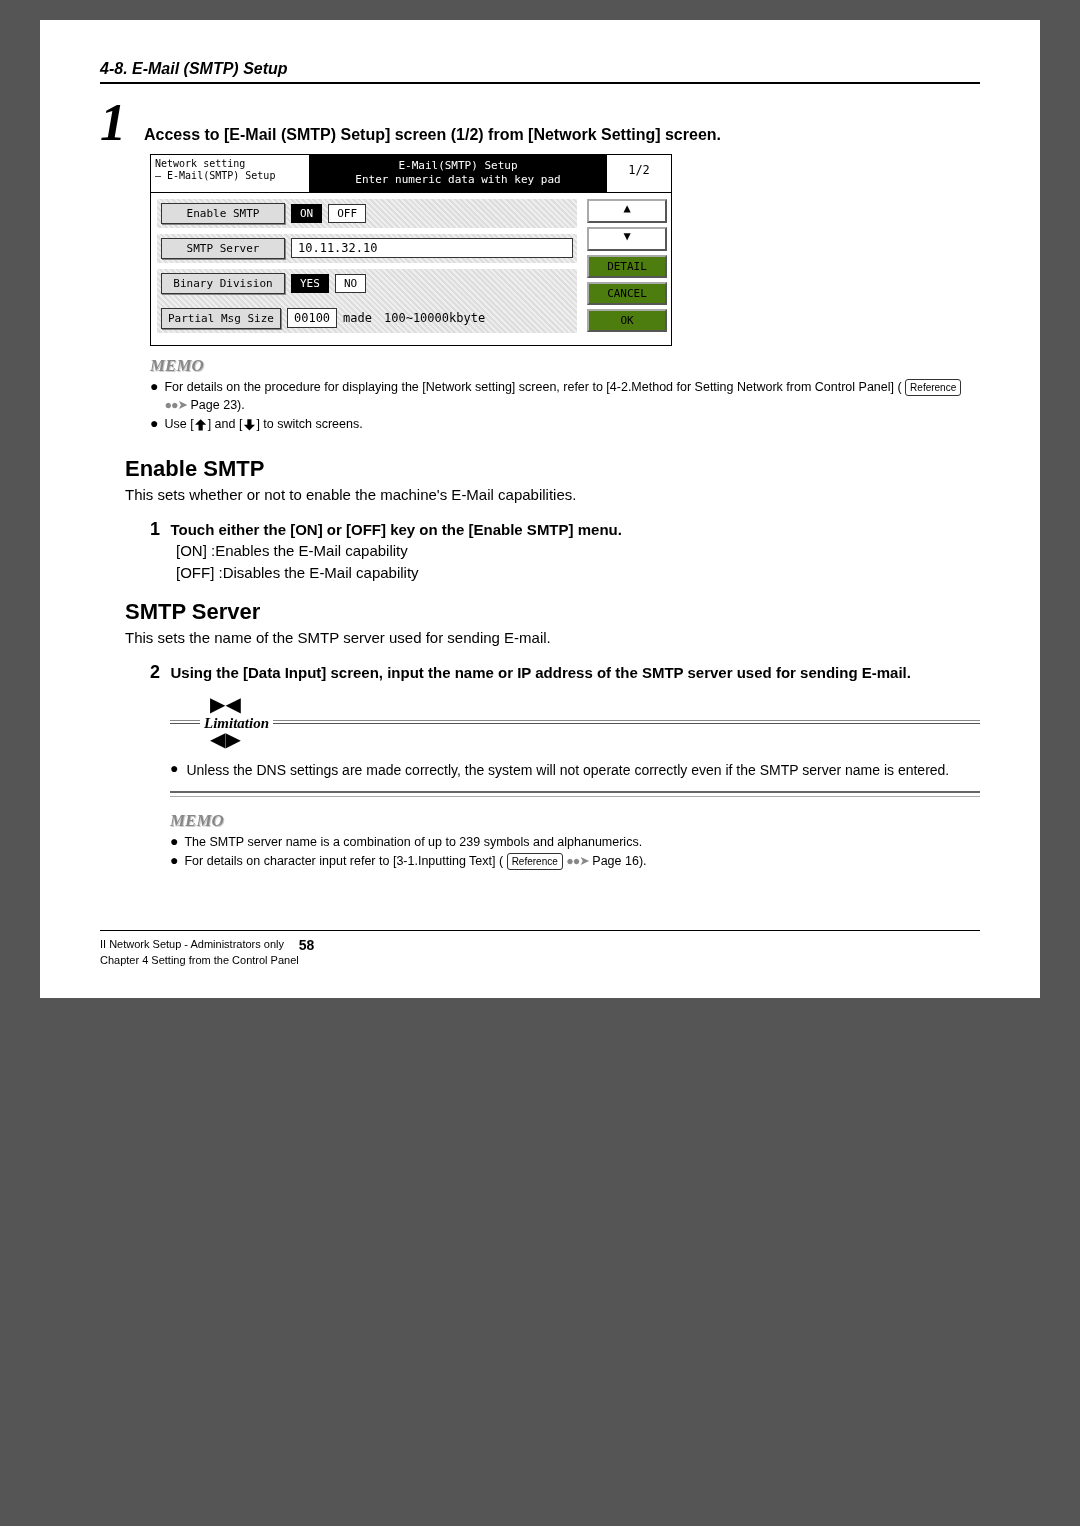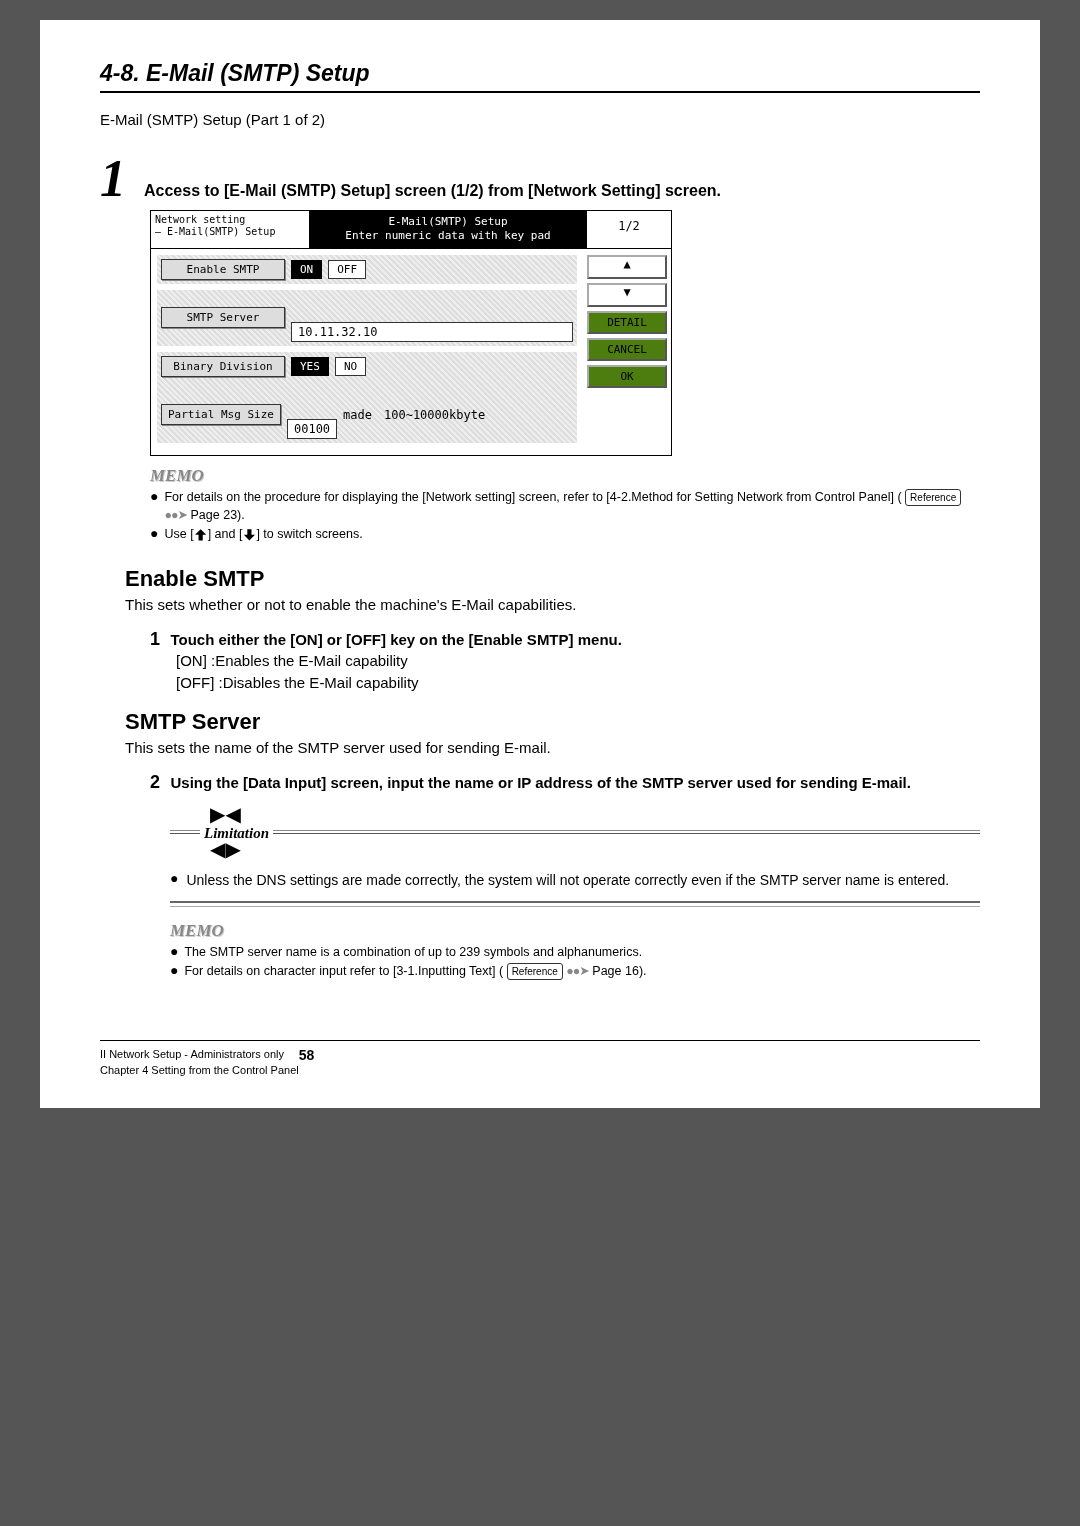--- a/index.html
+++ b/index.html
@@ -13,21 +13,21 @@
   .page {
     background: #fff;
     width: 1000px;
     padding: 40px 60px 30px 60px;
     box-sizing: border-box;
     color: #000;
   }
   .header-title {
     font-style: italic;
     font-weight: bold;
-    font-size: 23px;
+    font-size: 16px;
     border-bottom: 2px solid #000;
     padding-bottom: 4px;
     margin-bottom: 18px;
   }
   .intro-line {
     font-size: 15px;
     margin-bottom: 30px;
   }
   .step-row {
     display: flex;
@@ -69,21 +69,21 @@
     background: #000;
     color: #fff;
     text-align: center;
     padding: 4px 2px;
     font-size: 11px;
     line-height: 1.3;
   }
   .sshot-pagecount {
     flex: 0 0 60px;
     text-align: center;
-    padding: 8px 12px;
+    padding: 8px 2px;
   }
   .sshot-body {
     display: flex;
   }
   .sshot-left {
     flex: 1;
     padding: 6px;
   }
   .sshot-right {
     width: 80px;
@@ -122,21 +122,20 @@
     border: 1px solid #333;
     padding: 2px 8px;
     font-family: monospace;
     font-size: 11px;
   }
   .val-box {
     background: #fff;
     border: 1px solid #333;
     padding: 2px 6px;
     font-family: monospace;
-    margin-top: 28px;
   }
   .side-btn {
     border: 2px outset #aaa;
     padding: 3px 2px;
     text-align: center;
     font-family: monospace;
     font-size: 11px;
     background: #4d7c0f;
   }
   .arrow-btn {
@@ -269,21 +268,20 @@
   .footer-center { font-weight: bold; font-size: 14px; }
   .dots { letter-spacing: -1px; color: #888; }
 </style>
 </head>
 <body>
 
 <div class="page">
 
   <div class="header-title">4-8. E-Mail (SMTP) Setup</div>
 
-  <div class="intro-line">E-Mail (SMTP) Setup (Part 1 of 2)</div>
 
   <div class="step-row">
     <div class="big-step-num">1</div>
     <div class="step-text">Access to [E-Mail (SMTP) Setup] screen (1/2) from [Network Setting] screen.</div>
   </div>
 
   <div class="screenshot">
     <div class="sshot-titlebar">
       <div class="sshot-breadcrumb">
         <div>Network setting</div>

